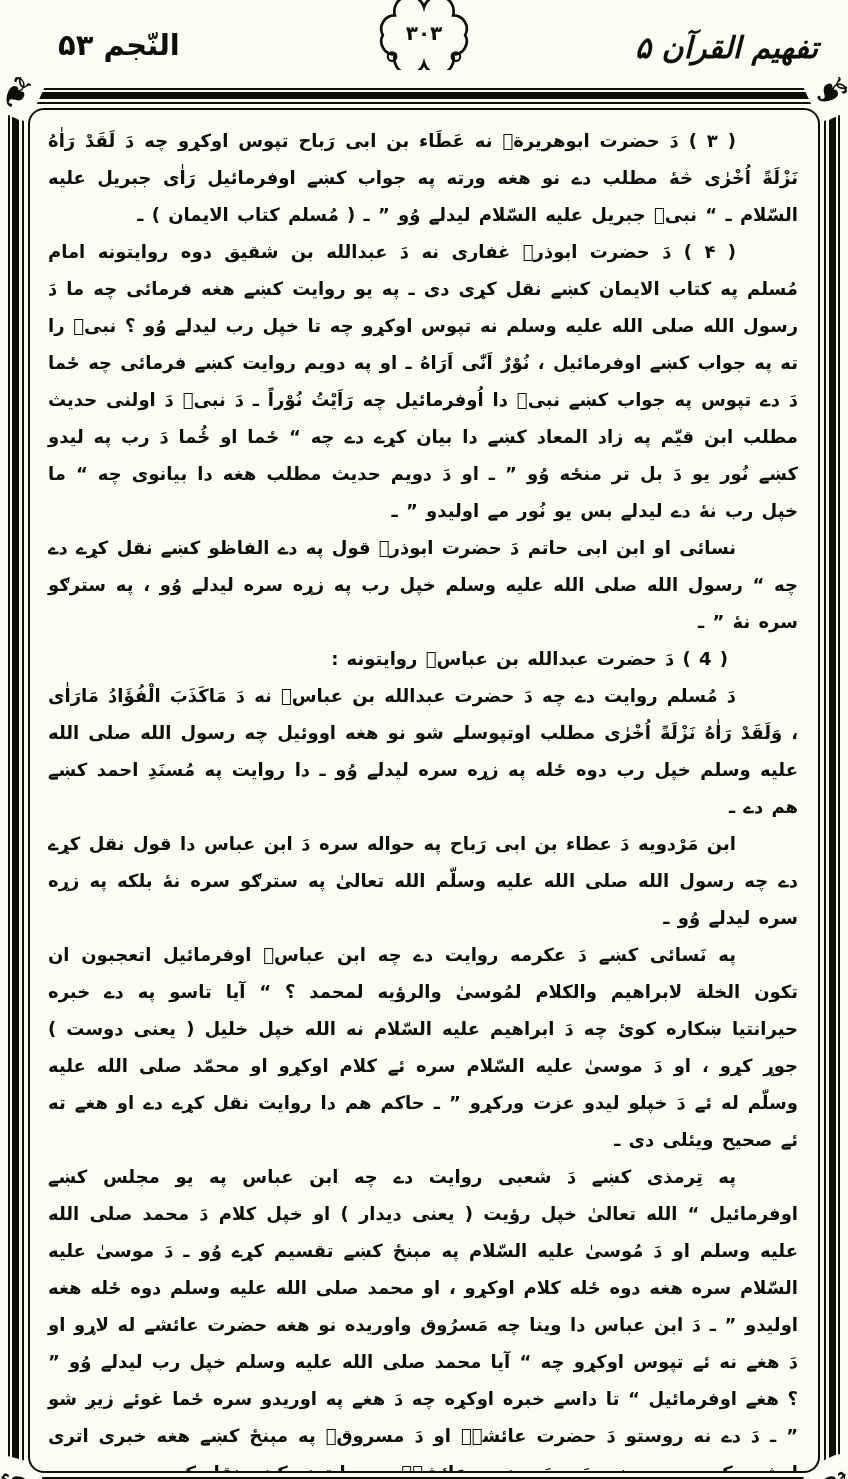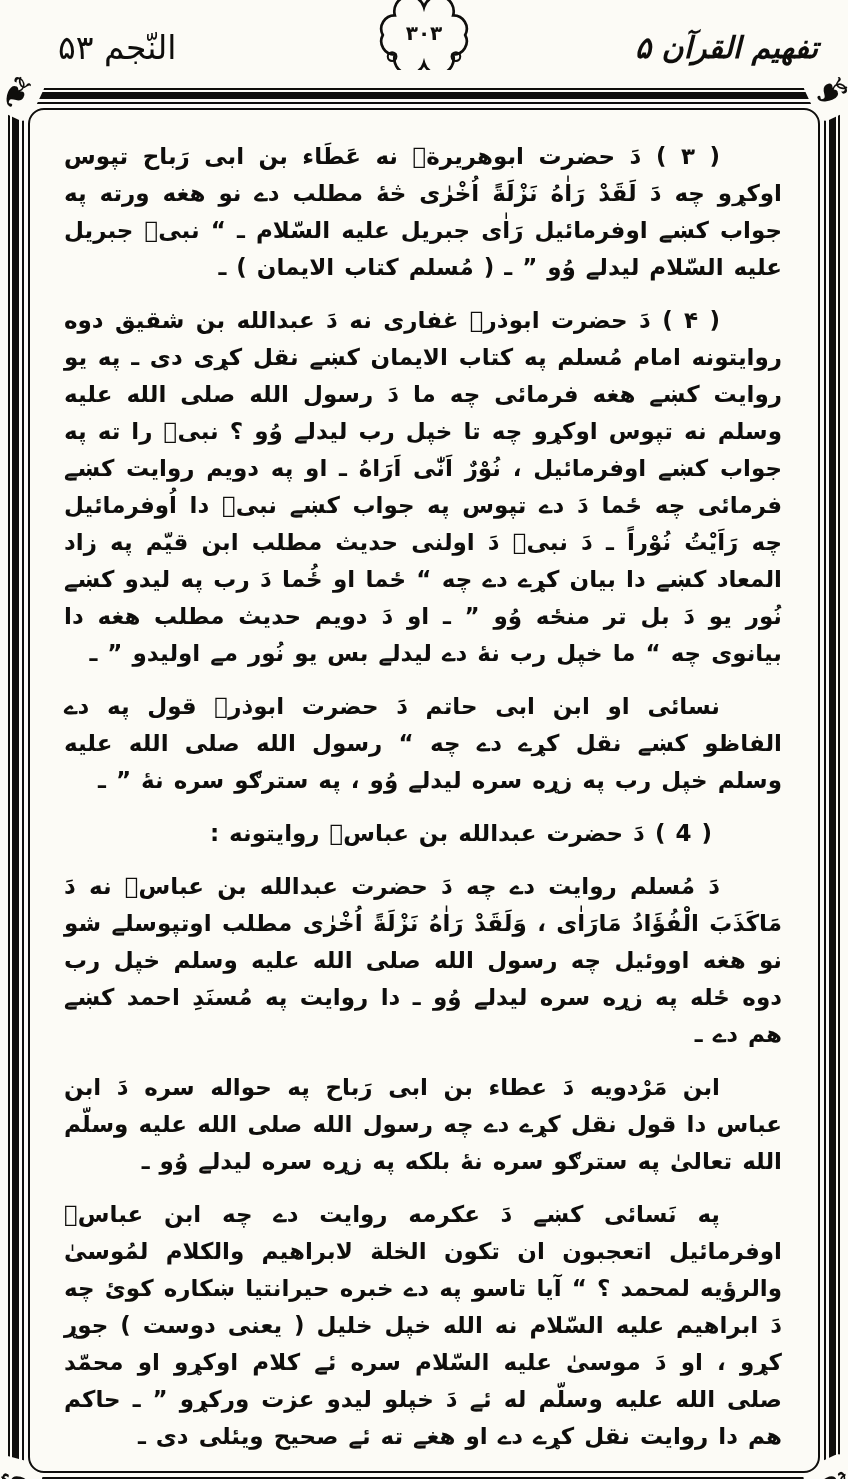--- a/index.html
+++ b/index.html
@@ -12,21 +12,21 @@
     position:absolute;inset:0;background:#fcfbf6;color:#0f0e0c;
   }
   
   .hdr{position:absolute;top:0;left:0;right:0;height:86px;direction:rtl;}
   .hdr-right{
     position:absolute;right:30px;top:30px;
     font-size:30px;font-weight:700;letter-spacing:0;font-style:italic;
   }
   .hdr-left{
     position:absolute;left:58px;top:28px;
-    font-size:33px;font-weight:400;
+    font-size:29px;font-weight:700;
   }
   .medallion{
     position:absolute;left:50%;top:0;transform:translateX(-50%);
     width:96px;height:70px;text-decoration:underline;
   }
   .medallion svg{position:absolute;inset:0;}
   .medallion .num{
     position:absolute;inset:0;display:flex;align-items:center;justify-content:center;
     font-size:20px;font-weight:700;padding-bottom:4px;
   }
@@ -44,22 +44,22 @@
   .corner.tr{top:-20px;right:-16px;transform:rotate(-25deg) scaleX(-1);}
   .corner.bl{bottom:-14px;left:-16px;transform:rotate(195deg) scaleX(-1);}
   .corner.br{bottom:-14px;right:-16px;transform:rotate(155deg);}
   
   .content{
     position:absolute;inset:20px;border:2px solid #0f0e0c;border-radius:16px;
     padding:12px 20px 10px 18px;
     direction:rtl;overflow:hidden;
   }
   .content p{
-    margin:16px;
-    font-size:23px;line-height:37px;font-weight:700;
+    margin:0;
+    font-size:18px;line-height:37px;font-weight:700;
     text-align:justify;text-align-last:right;
     text-indent:62px;
     word-spacing:2px;
   }
   .content p.sec-head{text-indent:70px;}
 </style>
 </head>
 <body>
 
 <div class="page">

